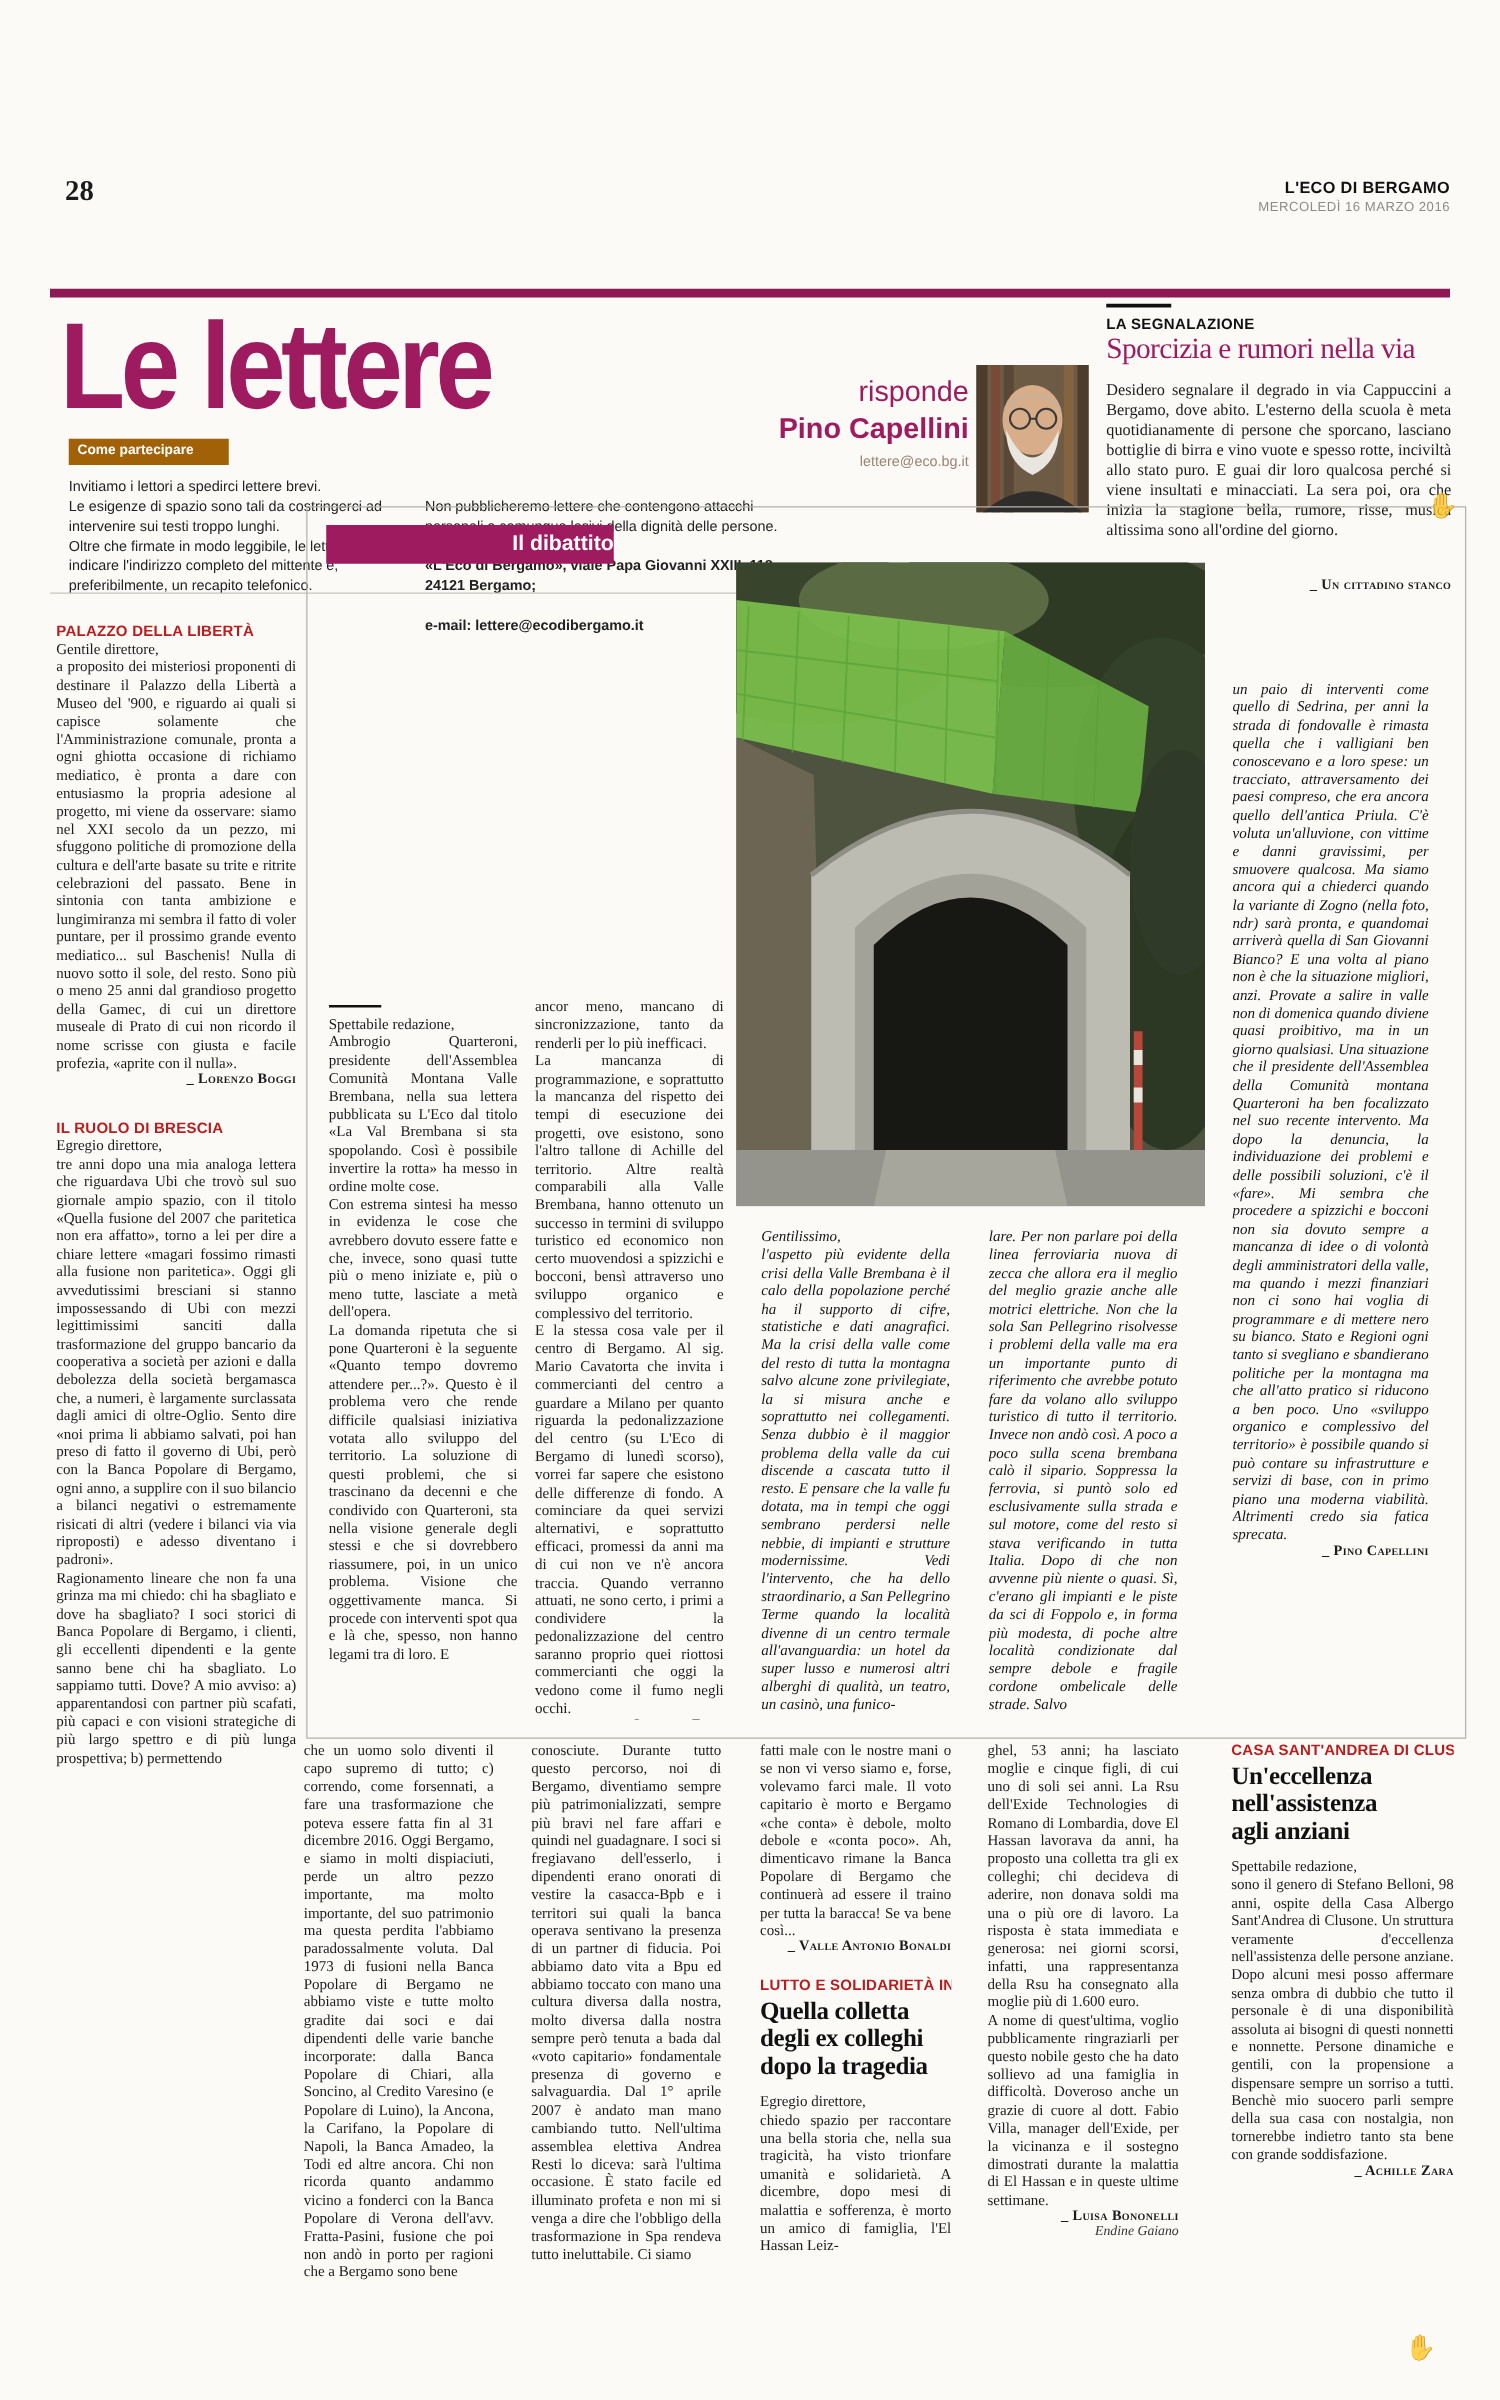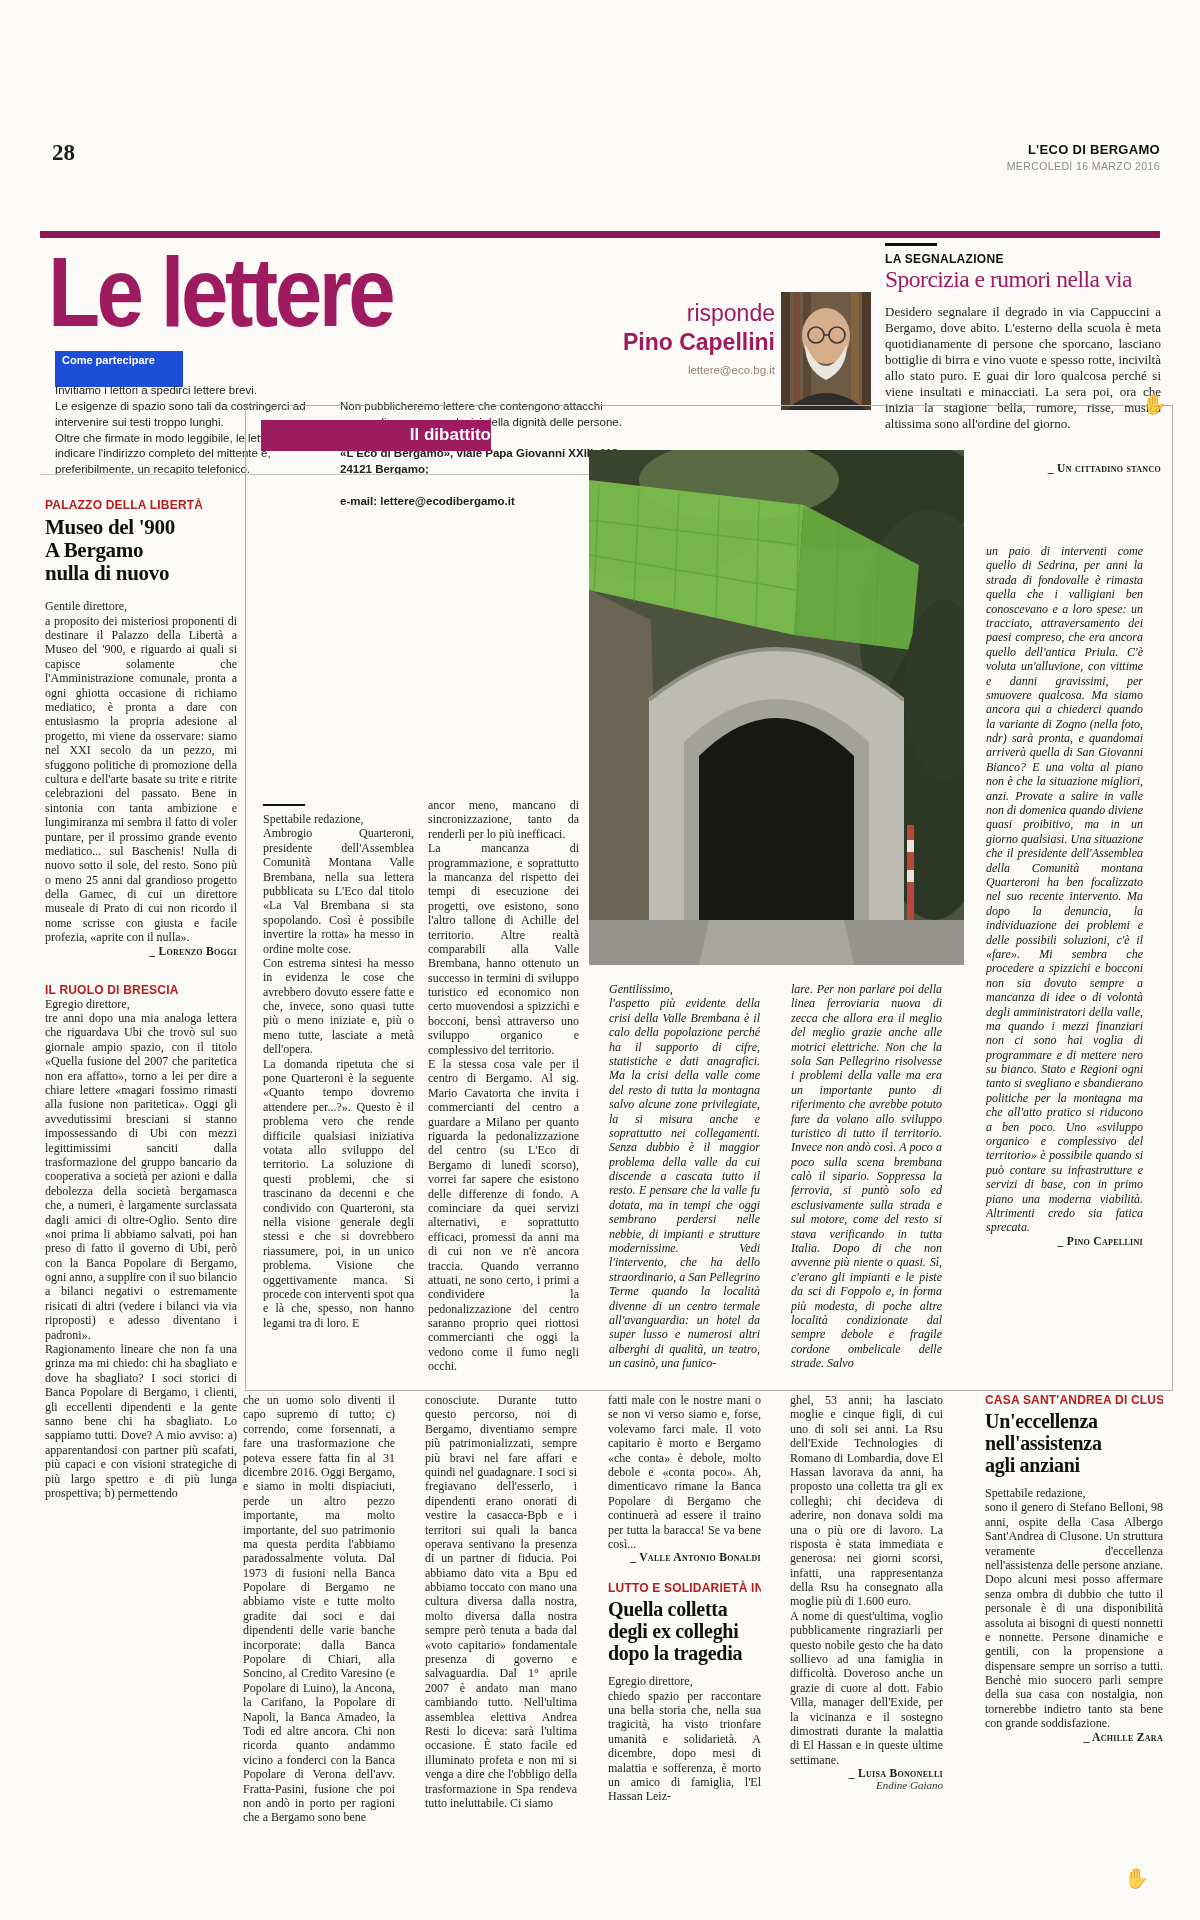--- a/index.html
+++ b/index.html
@@ -22,21 +22,21 @@
   #avatar{left:781px;top:292px;width:90px;height:118px;}
   
   #seg-rule{left:885px;top:243px;width:52px;height:3px;background:#111;}
   #seg-kicker{left:885px;top:252px;font-family:"Liberation Sans",sans-serif;font-size:12px;font-weight:bold;color:#111;letter-spacing:.3px;}
   #seg-headline{left:885px;top:267px;width:278px;margin:0;font-size:23.5px;font-weight:normal;color:#9e1b5f;line-height:1.05;letter-spacing:-.5px;}
   #seg-body{left:885px;top:304px;width:276px;font-size:13px;line-height:1.23;text-align:justify;white-space:pre-line;}
   #seg-sig{left:885px;top:462px;width:276px;}
   .sig{text-align:right;font-size:11.5px;font-weight:bold;font-variant:small-caps;letter-spacing:.3px;color:#1b1b1b;font-family:"Liberation Serif",serif;}
   .sig-place{text-align:right;font-size:11px;font-style:italic;color:#333;}
   
-  #part-box{left:55px;top:351px;width:128px;height:36px;background:#1d4ed8;}
+  #part-box{left:55px;top:351px;width:128px;height:21px;background:#a16207;}
   #part-box span{display:block;padding:3px 0 0 7px;font-family:"Liberation Sans",sans-serif;font-size:11px;font-weight:bold;color:#fff;}
   .instr{font-family:"Liberation Sans",sans-serif;font-size:11.5px;line-height:1.38;color:#222;white-space:pre-line;}
   #instr1{left:55px;top:383px;width:280px;}
   #instr2{left:340px;top:383px;width:285px;}
   #instr2 .bold{font-weight:bold;white-space:pre-line;}
   #rule-thin{left:40px;top:474px;width:660px;height:1px;background:#c6c6c0;}
   
   #left-col{left:45px;top:498px;width:192px;height:1295px;overflow:hidden;}
   .kicker{font-family:"Liberation Sans",sans-serif;font-size:12px;font-weight:bold;color:#b91c1c;letter-spacing:.2px;}
   .lh3{margin:4px 0 14px 0;font-size:21px;line-height:1.1;font-weight:bold;color:#111;white-space:pre-line;letter-spacing:-.3px;}
@@ -118,23 +118,20 @@
 Oltre che firmate in modo leggibile, le lettere devono indicare l'indirizzo completo del mittente e, preferibilmente, un recapito telefonico.</div>
   <div class="abs instr" id="instr2">
     <span style="white-space:pre-line;">Non pubblicheremo lettere che contengono attacchi personali o comunque lesivi della dignità delle persone. I nostri indirizzo sono:</span>
     <div class="bold">«L'Eco di Bergamo», viale Papa Giovanni XXIII, 118, 24121 Bergamo;</div>
     <div class="bold">e-mail: lettere@ecodibergamo.it</div>
   </div>
   <div class="abs" id="rule-thin"></div>
 
   <div class="abs" id="left-col">
     <div class="kicker">PALAZZO DELLA LIBERTÀ</div>
-    <h3 class="lh3">Museo del '900
-A Bergamo
-nulla di nuovo</h3>
     <div class="col-body">Gentile direttore,
 a proposito dei misteriosi proponenti di destinare il Palazzo della Libertà a Museo del '900, e riguardo ai quali si capisce solamente che l'Amministrazione comunale, pronta a ogni ghiotta occasione di richiamo mediatico, è pronta a dare con entusiasmo la propria adesione al progetto, mi viene da osservare: siamo nel XXI secolo da un pezzo, mi sfuggono politiche di promozione della cultura e dell'arte basate su trite e ritrite celebrazioni del passato. Bene in sintonia con tanta ambizione e lungimiranza mi sembra il fatto di voler puntare, per il prossimo grande evento mediatico... sul Baschenis! Nulla di nuovo sotto il sole, del resto. Sono più o meno 25 anni dal grandioso progetto della Gamec, di cui un direttore museale di Prato di cui non ricordo il nome scrisse con giusta e facile profezia, «aprite con il nulla».</div>
     <div class="sig">_ Lorenzo Boggi</div>
     <div class="gap"></div>
     <div class="kicker">IL RUOLO DI BRESCIA</div>
     <div class="col-body">Egregio direttore,
 tre anni dopo una mia analoga lettera che riguardava Ubi che trovò sul suo giornale ampio spazio, con il titolo «Quella fusione del 2007 che paritetica non era affatto», torno a lei per dire a chiare lettere «magari fossimo rimasti alla fusione non paritetica». Oggi gli avvedutissimi bresciani si stanno impossessando di Ubi con mezzi legittimissimi sanciti dalla trasformazione del gruppo bancario da cooperativa a società per azioni e dalla debolezza della società bergamasca che, a numeri, è largamente surclassata dagli amici di oltre-Oglio. Sento dire «noi prima li abbiamo salvati, poi han preso di fatto il governo di Ubi, però con la Banca Popolare di Bergamo, ogni anno, a supplire con il suo bilancio a bilanci negativi o estremamente risicati di altri (vedere i bilanci via via riproposti) e adesso diventano i padroni».
 Ragionamento lineare che non fa una grinza ma mi chiedo: chi ha sbagliato e dove ha sbagliato? I soci storici di Banca Popolare di Bergamo, i clienti, gli eccellenti dipendenti e la gente sanno bene chi ha sbagliato. Lo sappiamo tutti. Dove? A mio avviso: a) apparentandosi con partner più scafati, più capaci e con visioni strategiche di più largo spettro e di più lunga prospettiva; b) permettendo</div>
   </div>
 

